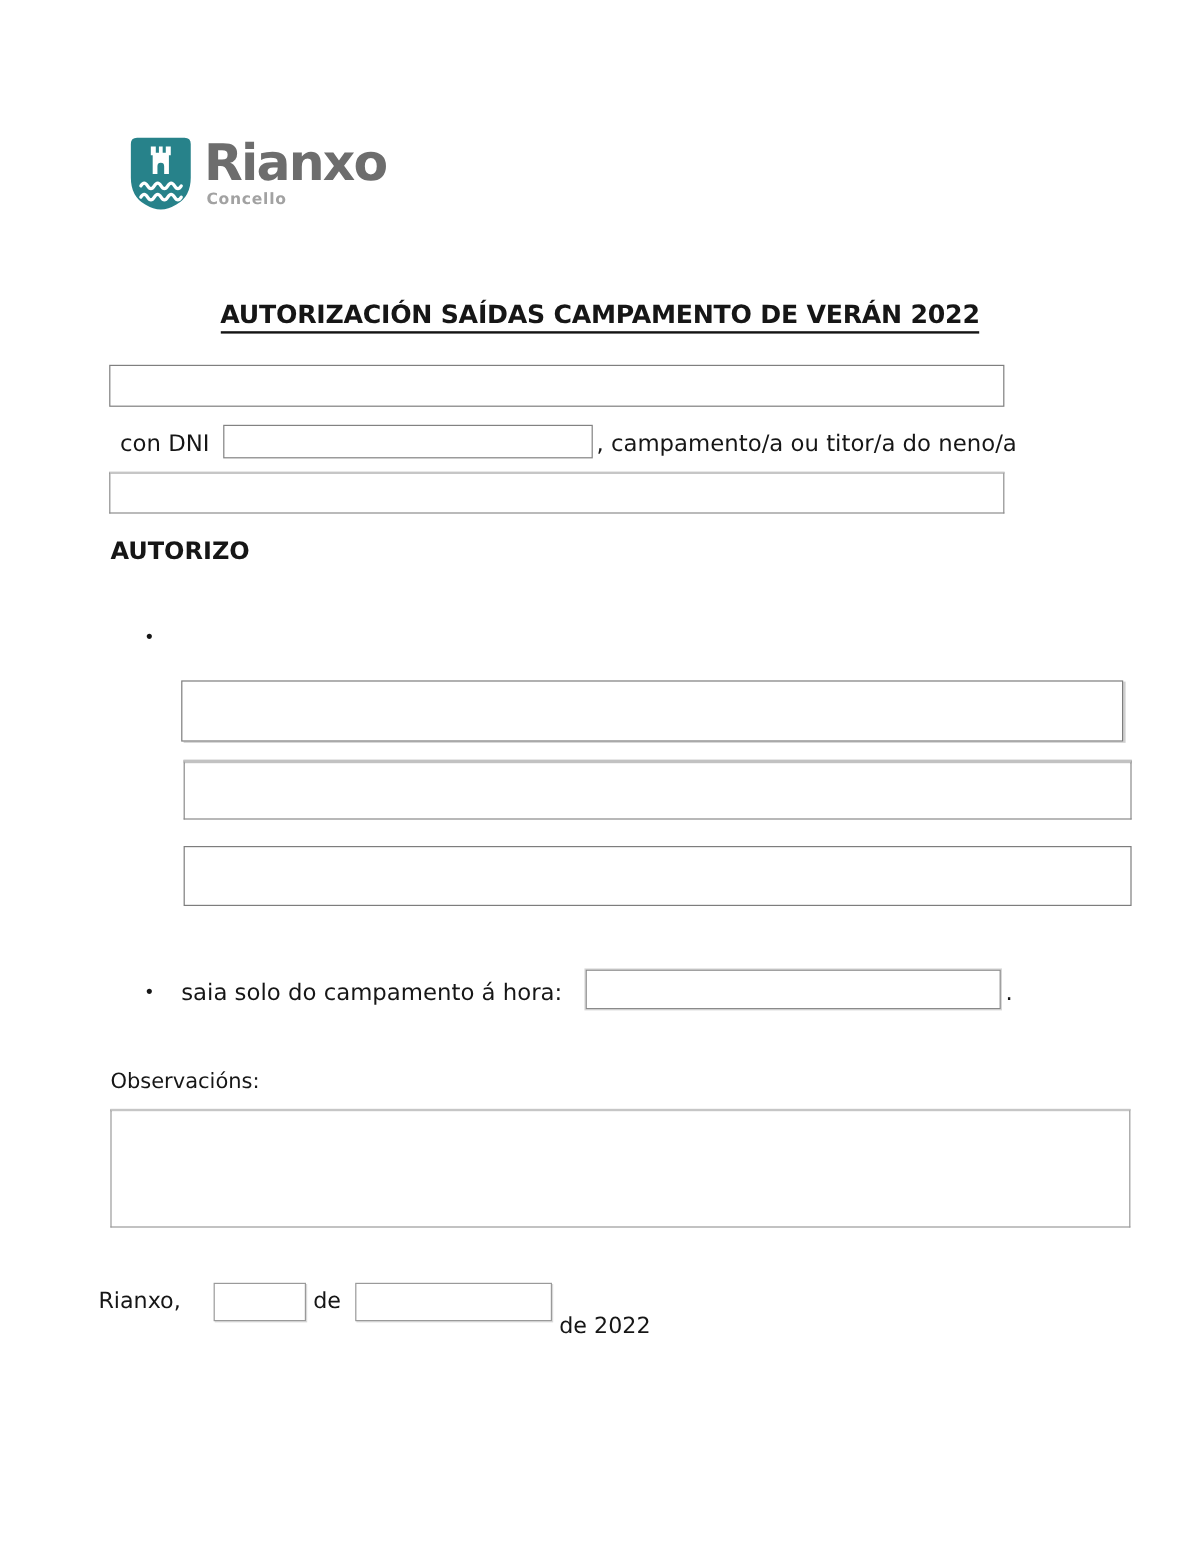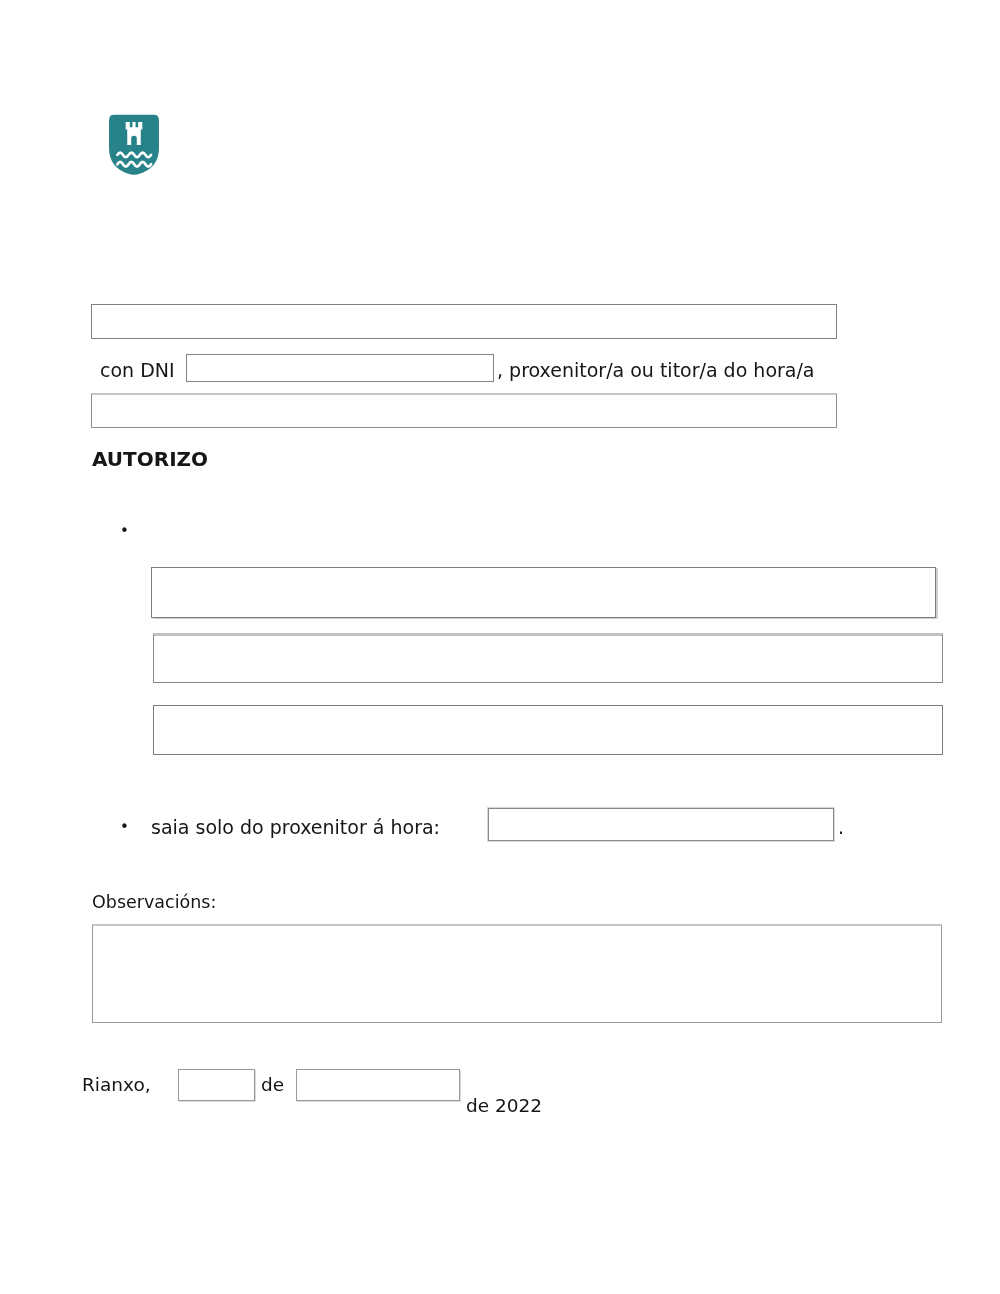--- a/index.html
+++ b/index.html
@@ -65,41 +65,48 @@
     <span>
       <svg width="52" height="64" viewBox="0 0 50 60">
         <path d="M6,1 H44 Q49,1 49,6 V33 Q49,48 37.5,54.5 Q31,58.5 25,58.5 Q19,58.5 12.5,54.5 Q1,48 1,33 V6 Q1,1 6,1 Z" fill="var(--accent,#27828a)"></path>
         <path fill="#ffffff" d="M17,8 h4 v5 h2.5 v-5 h3 v5 h2.5 v-5 h4 v7 h-16 z"></path>
         <rect x="18.5" y="14.5" width="13" height="15.5" fill="#ffffff"></rect>
         <path fill="var(--accent,#27828a)" d="M22.3,30 v-6.3 a2.7,2.7 0 0 1 5.4,0 v6.3 z"></path>
         <path d="M9,39.5 q2.7,-4.5 5.4,0 t5.4,0 t5.4,0 t5.4,0 t5.4,0 t5.4,0" stroke="#ffffff" stroke-width="2.6" fill="none" stroke-linecap="round"></path>
         <path d="M9,48.5 q2.7,-4.5 5.4,0 t5.4,0 t5.4,0 t5.4,0 t5.4,0 t5.4,0" stroke="#ffffff" stroke-width="2.6" fill="none" stroke-linecap="round"></path>
       </svg>
     </span>
+    <span class="logo-text">
+      <div class="logo-name">Rianxo</div>
+      <div class="logo-sub">Concello</div>
+    </span>
   </div>
 
+  <div class="abs title-row">
+    <span>AUTORIZACIÓN SAÍDAS CAMPAMENTO DE VERÁN 2022</span>
+  </div>
 
   <input class="abs field-wide field-name" type="text" value="" style="">
 
   <span class="abs lbl" style="left:100px; top:359px;">con DNI</span>
   <input class="abs field-dni" type="text" value="" style="">
-  <span class="abs lbl" style="left:497px; top:359px;">, proxenitor/a ou titor/a do hora/a</span>
+  <span class="abs lbl" style="left:497px; top:359px;">, campamento/a ou titor/a do neno/a</span>
 
   <input class="abs field-wide field-child" type="text" value="" style="">
 
   <div class="abs lbl-b" style="left:92px; top:447px;">AUTORIZO</div>
 
   <span class="abs bullet-dot" style="left:120px; top:520px;">•</span>
 
   <input class="abs field-pickup1" type="text" value="" style="">
   <input class="abs field-pickup2" type="text" value="" style="">
   <input class="abs field-pickup3" type="text" value="" style="">
 
   <span class="abs bullet-dot" style="left:120px; top:816px;">•</span>
-  <span class="abs lbl" style="left:151px; top:816px;">saia solo do proxenitor á hora:</span>
+  <span class="abs lbl" style="left:151px; top:816px;">saia solo do campamento á hora:</span>
   <input class="abs field-hora" type="text" value="" style="">
   <span class="abs lbl" style="left:838px; top:816px;">.</span>
 
   <div class="abs lbl" style="left:92px; top:891px; font-size:17.5px;">Observacións:</div>
   <textarea class="abs field-obs" value="" style=""></textarea>
 
   <span class="abs date-lbl" style="left:82px; top:1073px;">Rianxo,</span>
   <input class="abs field-day" type="text" value="" style="">
   <span class="abs date-lbl" style="left:261px; top:1073px;">de</span>
   <input class="abs field-month" type="text" value="" style="">

